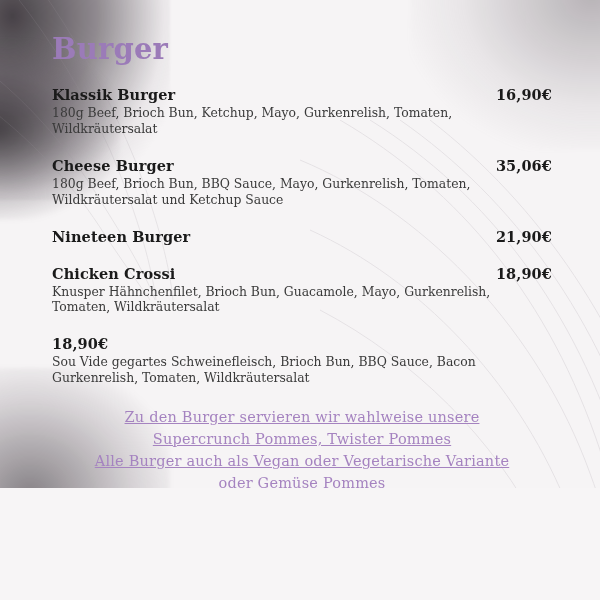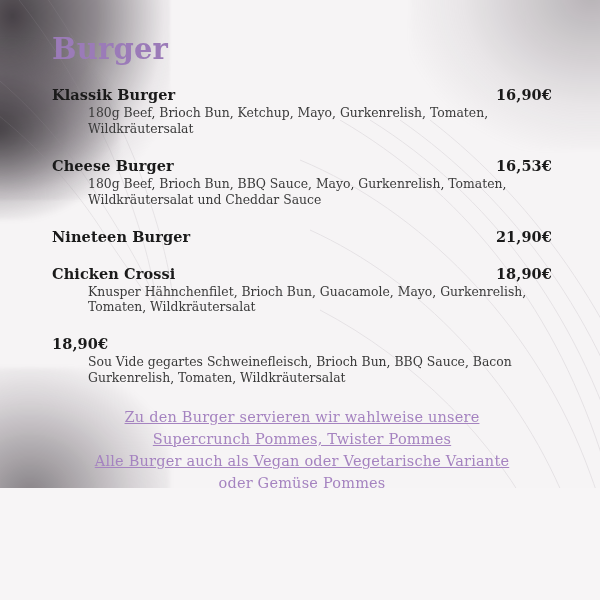--- a/index.html
+++ b/index.html
@@ -111,21 +111,20 @@
     color: #1a1a1a;
     letter-spacing: 0.1px;
   }
   .item-desc {
     font-family: "DejaVu Serif", serif;
     font-size: 12.4px;
     color: #3a3a3a;
     line-height: 1.28;
     margin-top: 2px;
     max-width: 470px;
-    margin-left: 36px;
   }
 
   .footer-note {
     margin-top: 20px;
     text-align: center;
     color: #a583c0;
     font-family: "DejaVu Serif", serif;
     font-size: 14.5px;
     line-height: 1.52;
     letter-spacing: 0.2px;
@@ -174,23 +173,23 @@
       <div class="item-head">
         <span class="item-name">Klassik Burger</span>
         <span class="item-price">16,90€</span>
       </div>
       <div class="item-desc">180g Beef, Brioch Bun, Ketchup, Mayo, Gurkenrelish, Tomaten, Wildkräutersalat</div>
     </div>
 
     <div class="item">
       <div class="item-head">
         <span class="item-name">Cheese Burger</span>
-        <span class="item-price">16,53€</span>
-      </div>
-      <div class="item-desc">180g Beef, Brioch Bun, BBQ Sauce, Mayo, Gurkenrelish, Tomaten, Wildkräutersalat und Cheddar Sauce</div>
+        <span class="item-price">35,06€</span>
+      </div>
+      <div class="item-desc">180g Beef, Brioch Bun, BBQ Sauce, Mayo, Gurkenrelish, Tomaten, Wildkräutersalat und Ketchup Sauce</div>
     </div>
 
 
     <div class="item">
       <div class="item-head">
         <span class="item-name">Nineteen Burger</span>
         <span class="item-price">21,90€</span>
       </div>
     </div>
 

